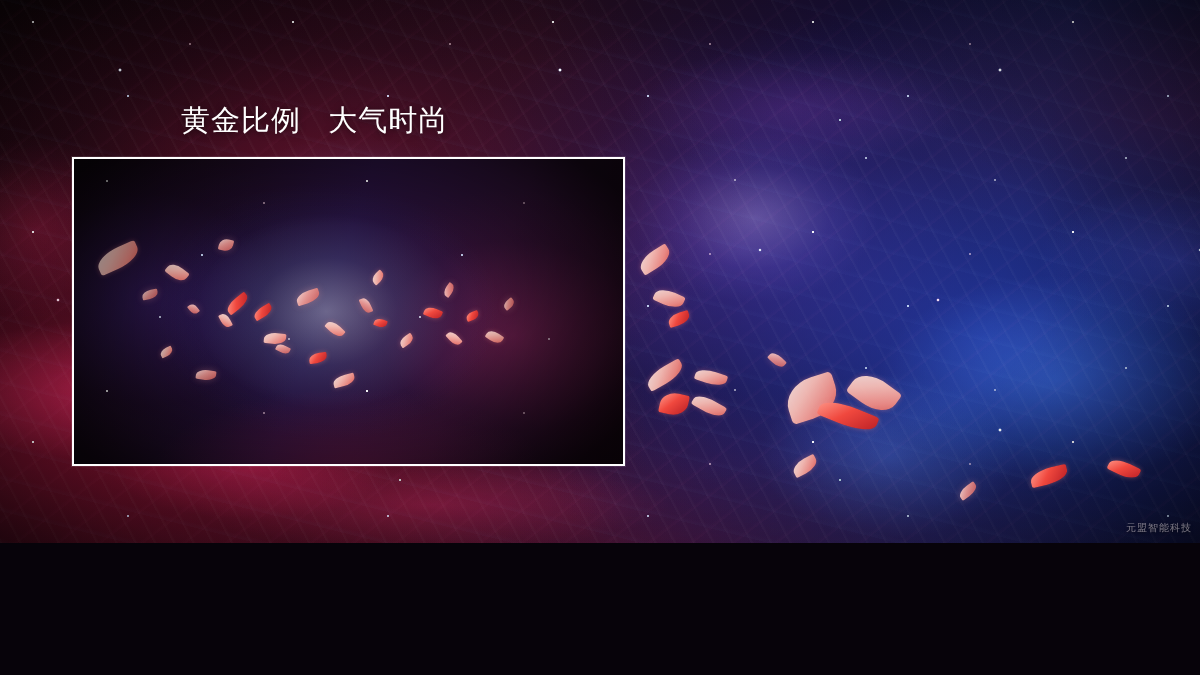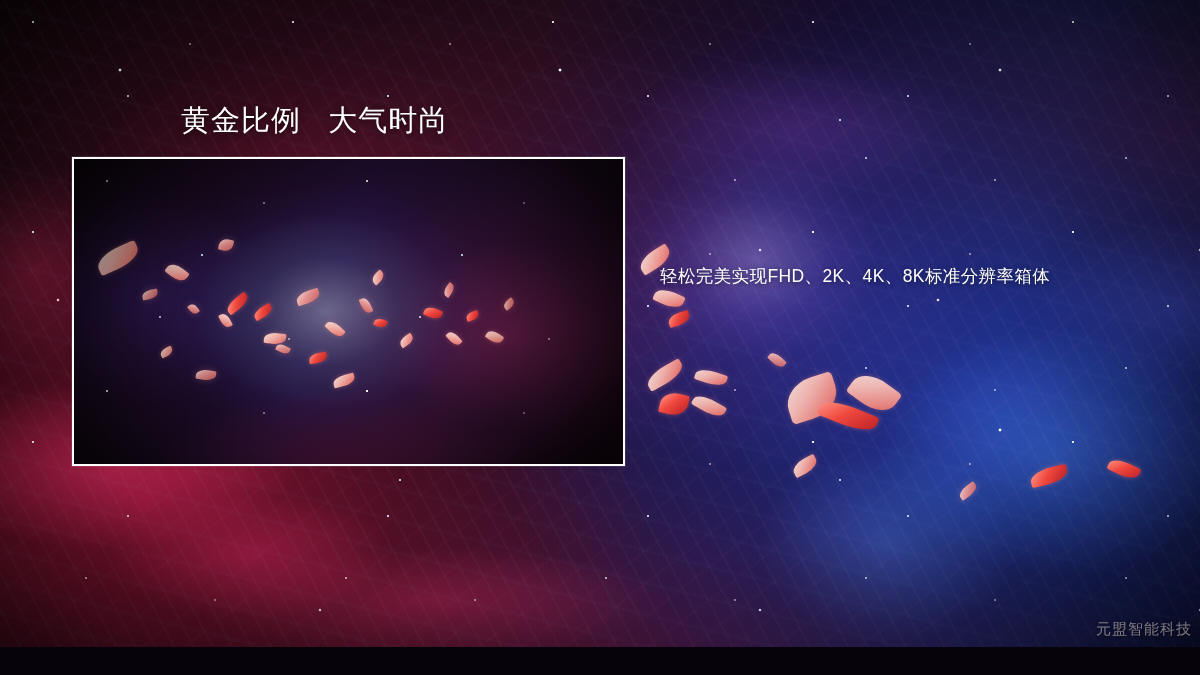--- a/index.html
+++ b/index.html
@@ -4,21 +4,21 @@
 <style>
   * { margin:0; padding:0; box-sizing:border-box; }
   html, body {
     width:1200px; height:675px; overflow:hidden;
     background:#07030a;
     font-family:"Liberation Sans", sans-serif;
   }
 
   #slide {
     position:relative;
-    width:1200px; height:647px;
+    width:1200px; height:543px;
     overflow:hidden;
     background:#0a0408;
   }
 
   
   .neb {
     position:absolute;
     inset:0;
     pointer-events:none;
   }
@@ -176,21 +176,21 @@
     line-height:41px;
     color:#ffffff;
     letter-spacing:.4px;
     white-space:nowrap;
     text-shadow:0 1px 5px rgba(0,0,0,.5);
   }
 
   #watermark {
     position:absolute;
     right:8px; bottom:8px;
-    font-size:15px;
+    font-size:10px;
     letter-spacing:1px;
     color:rgba(235,225,230,0.50);
     text-shadow:0 1px 3px rgba(0,0,0,.6);
     text-align:center;
   }
 </style>
 </head>
 <body>
 
 <div id="slide">
@@ -255,18 +255,17 @@
           <div class="petal soft" style="left: 429px; top: 141px; width: 12px; height: 8px; transform: rotate(-40deg);"></div>
           <div class="petal soft" style="left: 122px; top: 211px; width: 20px; height: 10px; transform: rotate(8deg);"></div>
           <div class="petal pale" style="left: 86px; top: 189px; width: 13px; height: 8px; transform: rotate(-26deg);"></div>
           <div class="petal pale" style="left: 259px; top: 216px; width: 22px; height: 11px; transform: rotate(-14deg);"></div>
         </div>
       <div class="frame-vig"></div>
     </div>
   </div>
 
   <div id="body-copy">
-    <div class="body-line">轻松完美实现FHD、2K、4K、8K标准分辨率箱体</div>
   </div>
 
   <div id="watermark">元盟智能科技</div>
 
 </div>
 
 </body></html>

